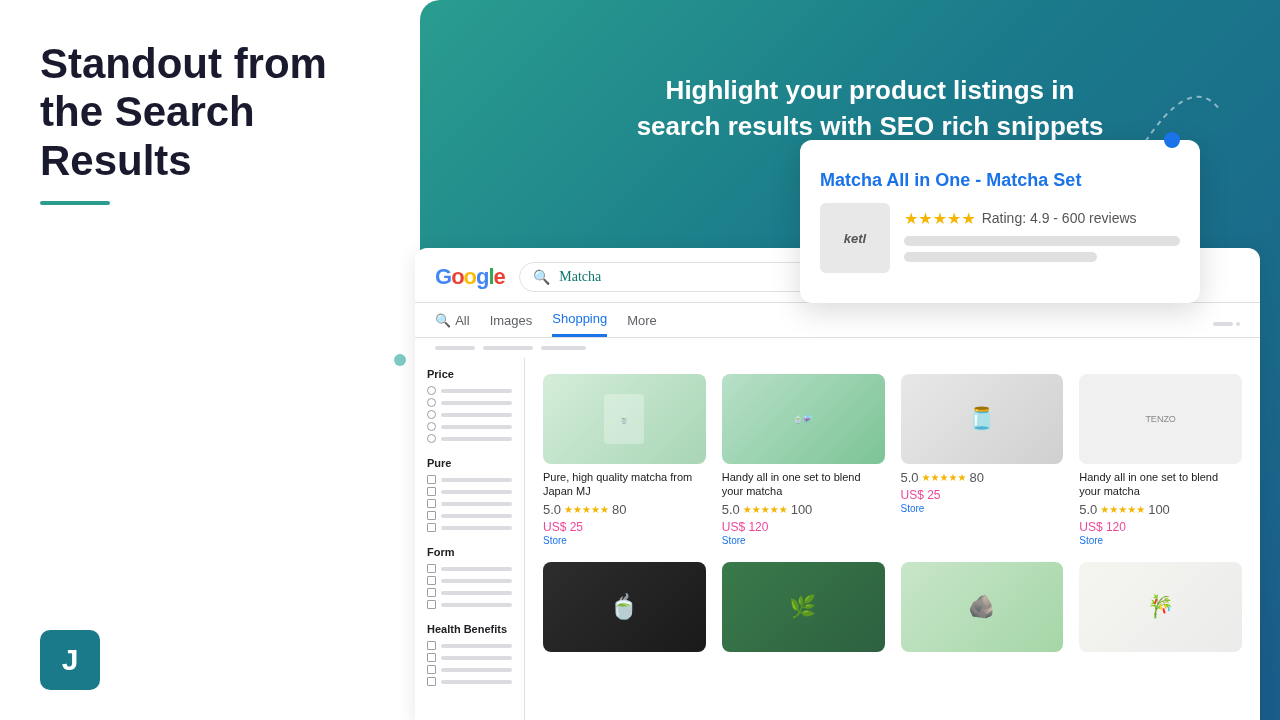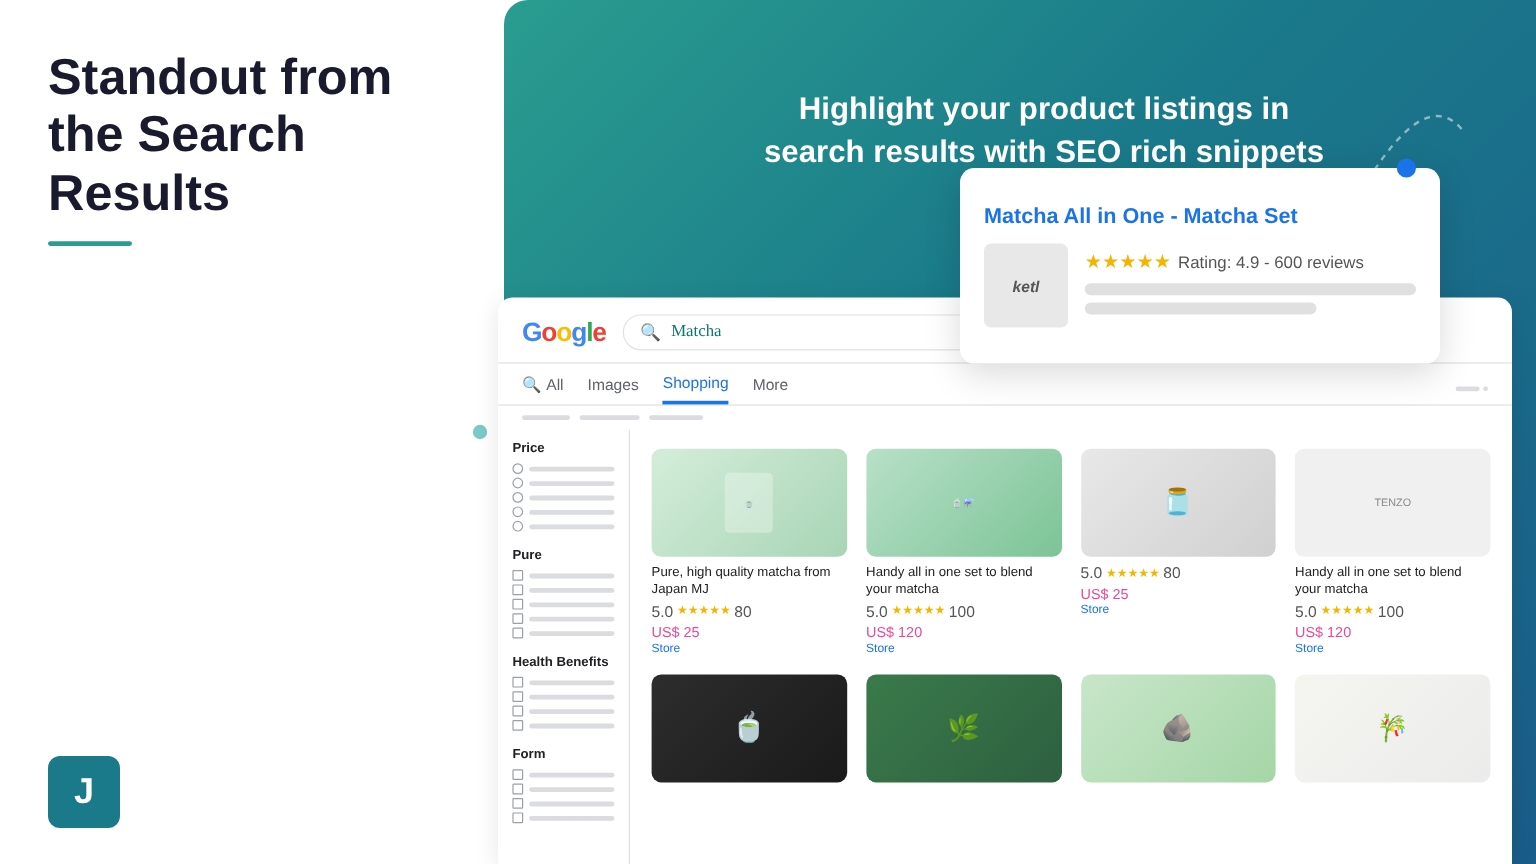--- a/index.html
+++ b/index.html
@@ -577,59 +577,59 @@
               <div class="checkbox-bar" style="width:38px;"></div>
             </div>
           <div class="filter-checkbox-item">
               <div class="checkbox-sq"></div>
               <div class="checkbox-bar" style="width:60px;"></div>
             </div>
         </div>
       </div>
 
       <div class="filter-section">
+        <div class="filter-title">Form</div>
+        <div class="filter-checkbox-group">
+          <div class="filter-checkbox-item">
+              <div class="checkbox-sq"></div>
+              <div class="checkbox-bar" style="width:48px;"></div>
+            </div>
+          <div class="filter-checkbox-item">
+              <div class="checkbox-sq"></div>
+              <div class="checkbox-bar" style="width:40px;"></div>
+            </div>
+          <div class="filter-checkbox-item">
+              <div class="checkbox-sq"></div>
+              <div class="checkbox-bar" style="width:52px;"></div>
+            </div>
+          <div class="filter-checkbox-item">
+              <div class="checkbox-sq"></div>
+              <div class="checkbox-bar" style="width:44px;"></div>
+            </div>
+        </div>
+      </div>
+
+      <div class="filter-section">
         <div class="filter-title">Health Benefits</div>
         <div class="filter-checkbox-group">
           <div class="filter-checkbox-item">
               <div class="checkbox-sq"></div>
               <div class="checkbox-bar" style="width:50px;"></div>
             </div>
           <div class="filter-checkbox-item">
               <div class="checkbox-sq"></div>
               <div class="checkbox-bar" style="width:44px;"></div>
             </div>
           <div class="filter-checkbox-item">
               <div class="checkbox-sq"></div>
               <div class="checkbox-bar" style="width:56px;"></div>
             </div>
           <div class="filter-checkbox-item">
               <div class="checkbox-sq"></div>
               <div class="checkbox-bar" style="width:38px;"></div>
-            </div>
-        </div>
-      </div>
-
-      <div class="filter-section">
-        <div class="filter-title">Form</div>
-        <div class="filter-checkbox-group">
-          <div class="filter-checkbox-item">
-              <div class="checkbox-sq"></div>
-              <div class="checkbox-bar" style="width:48px;"></div>
-            </div>
-          <div class="filter-checkbox-item">
-              <div class="checkbox-sq"></div>
-              <div class="checkbox-bar" style="width:40px;"></div>
-            </div>
-          <div class="filter-checkbox-item">
-              <div class="checkbox-sq"></div>
-              <div class="checkbox-bar" style="width:52px;"></div>
-            </div>
-          <div class="filter-checkbox-item">
-              <div class="checkbox-sq"></div>
-              <div class="checkbox-bar" style="width:44px;"></div>
             </div>
         </div>
       </div>
 
     </div>
 
     <div class="product-grid">
 
       <div class="product-card">
         <div class="product-img product-img-1">

